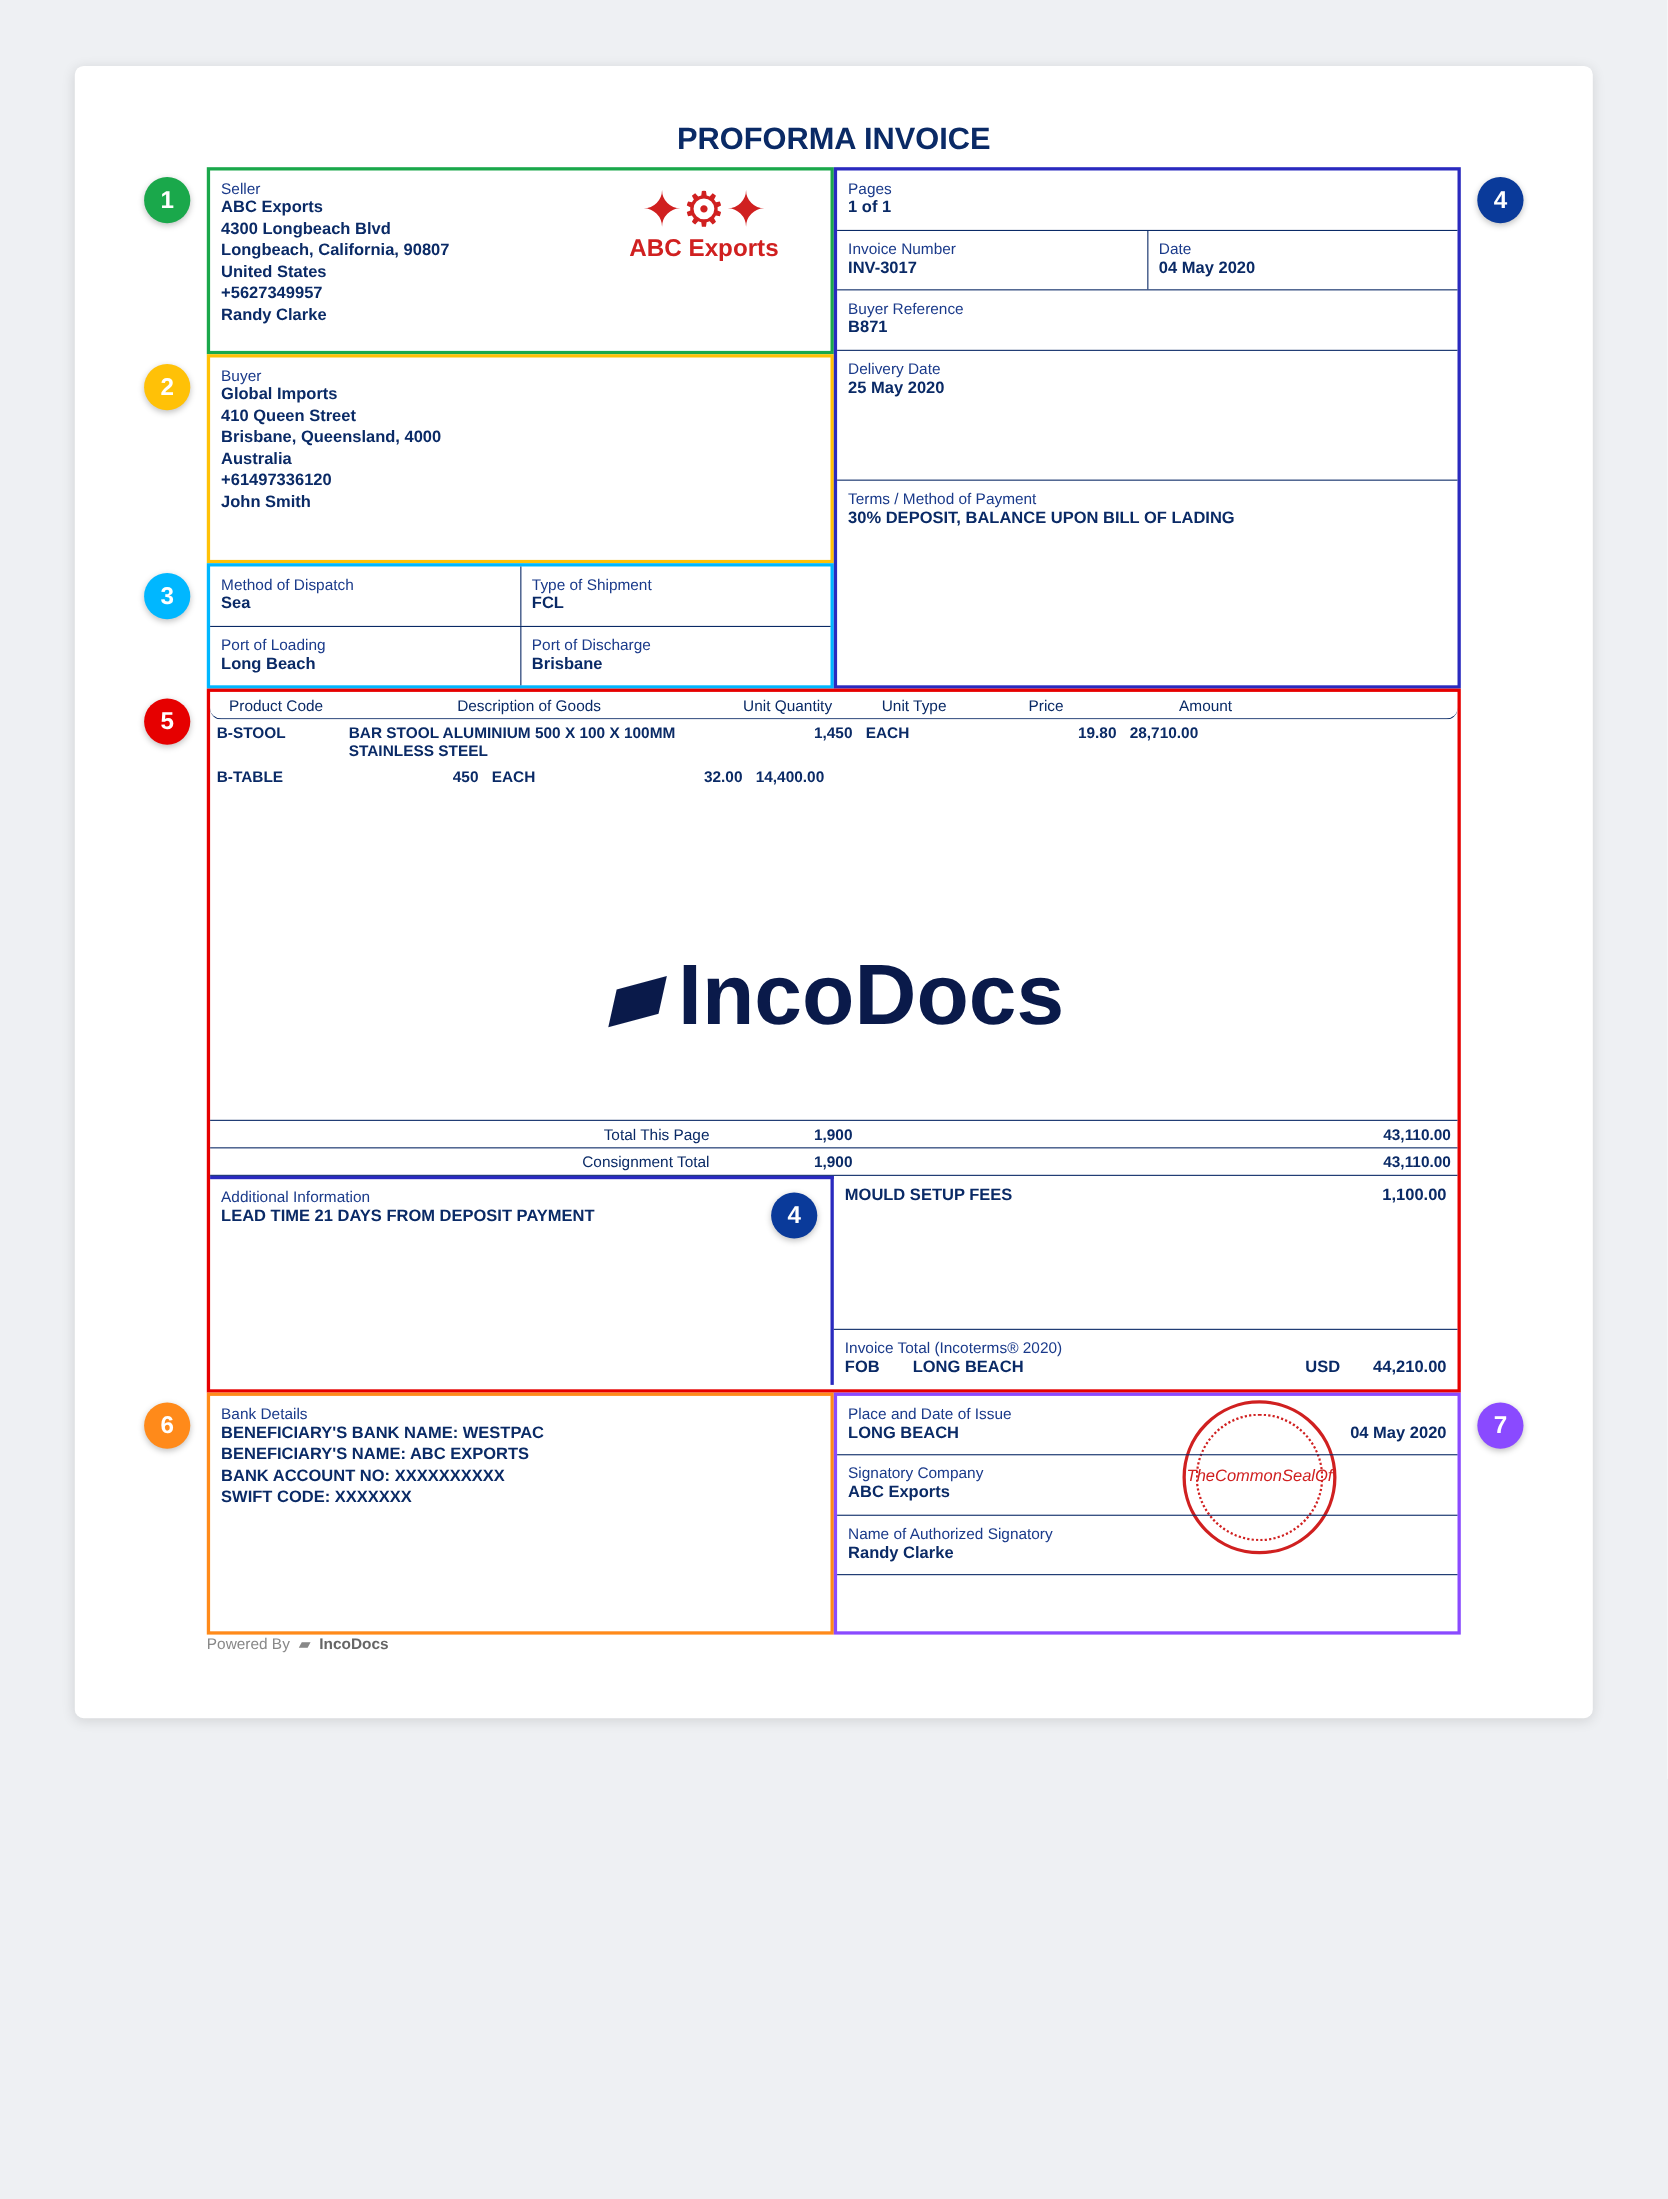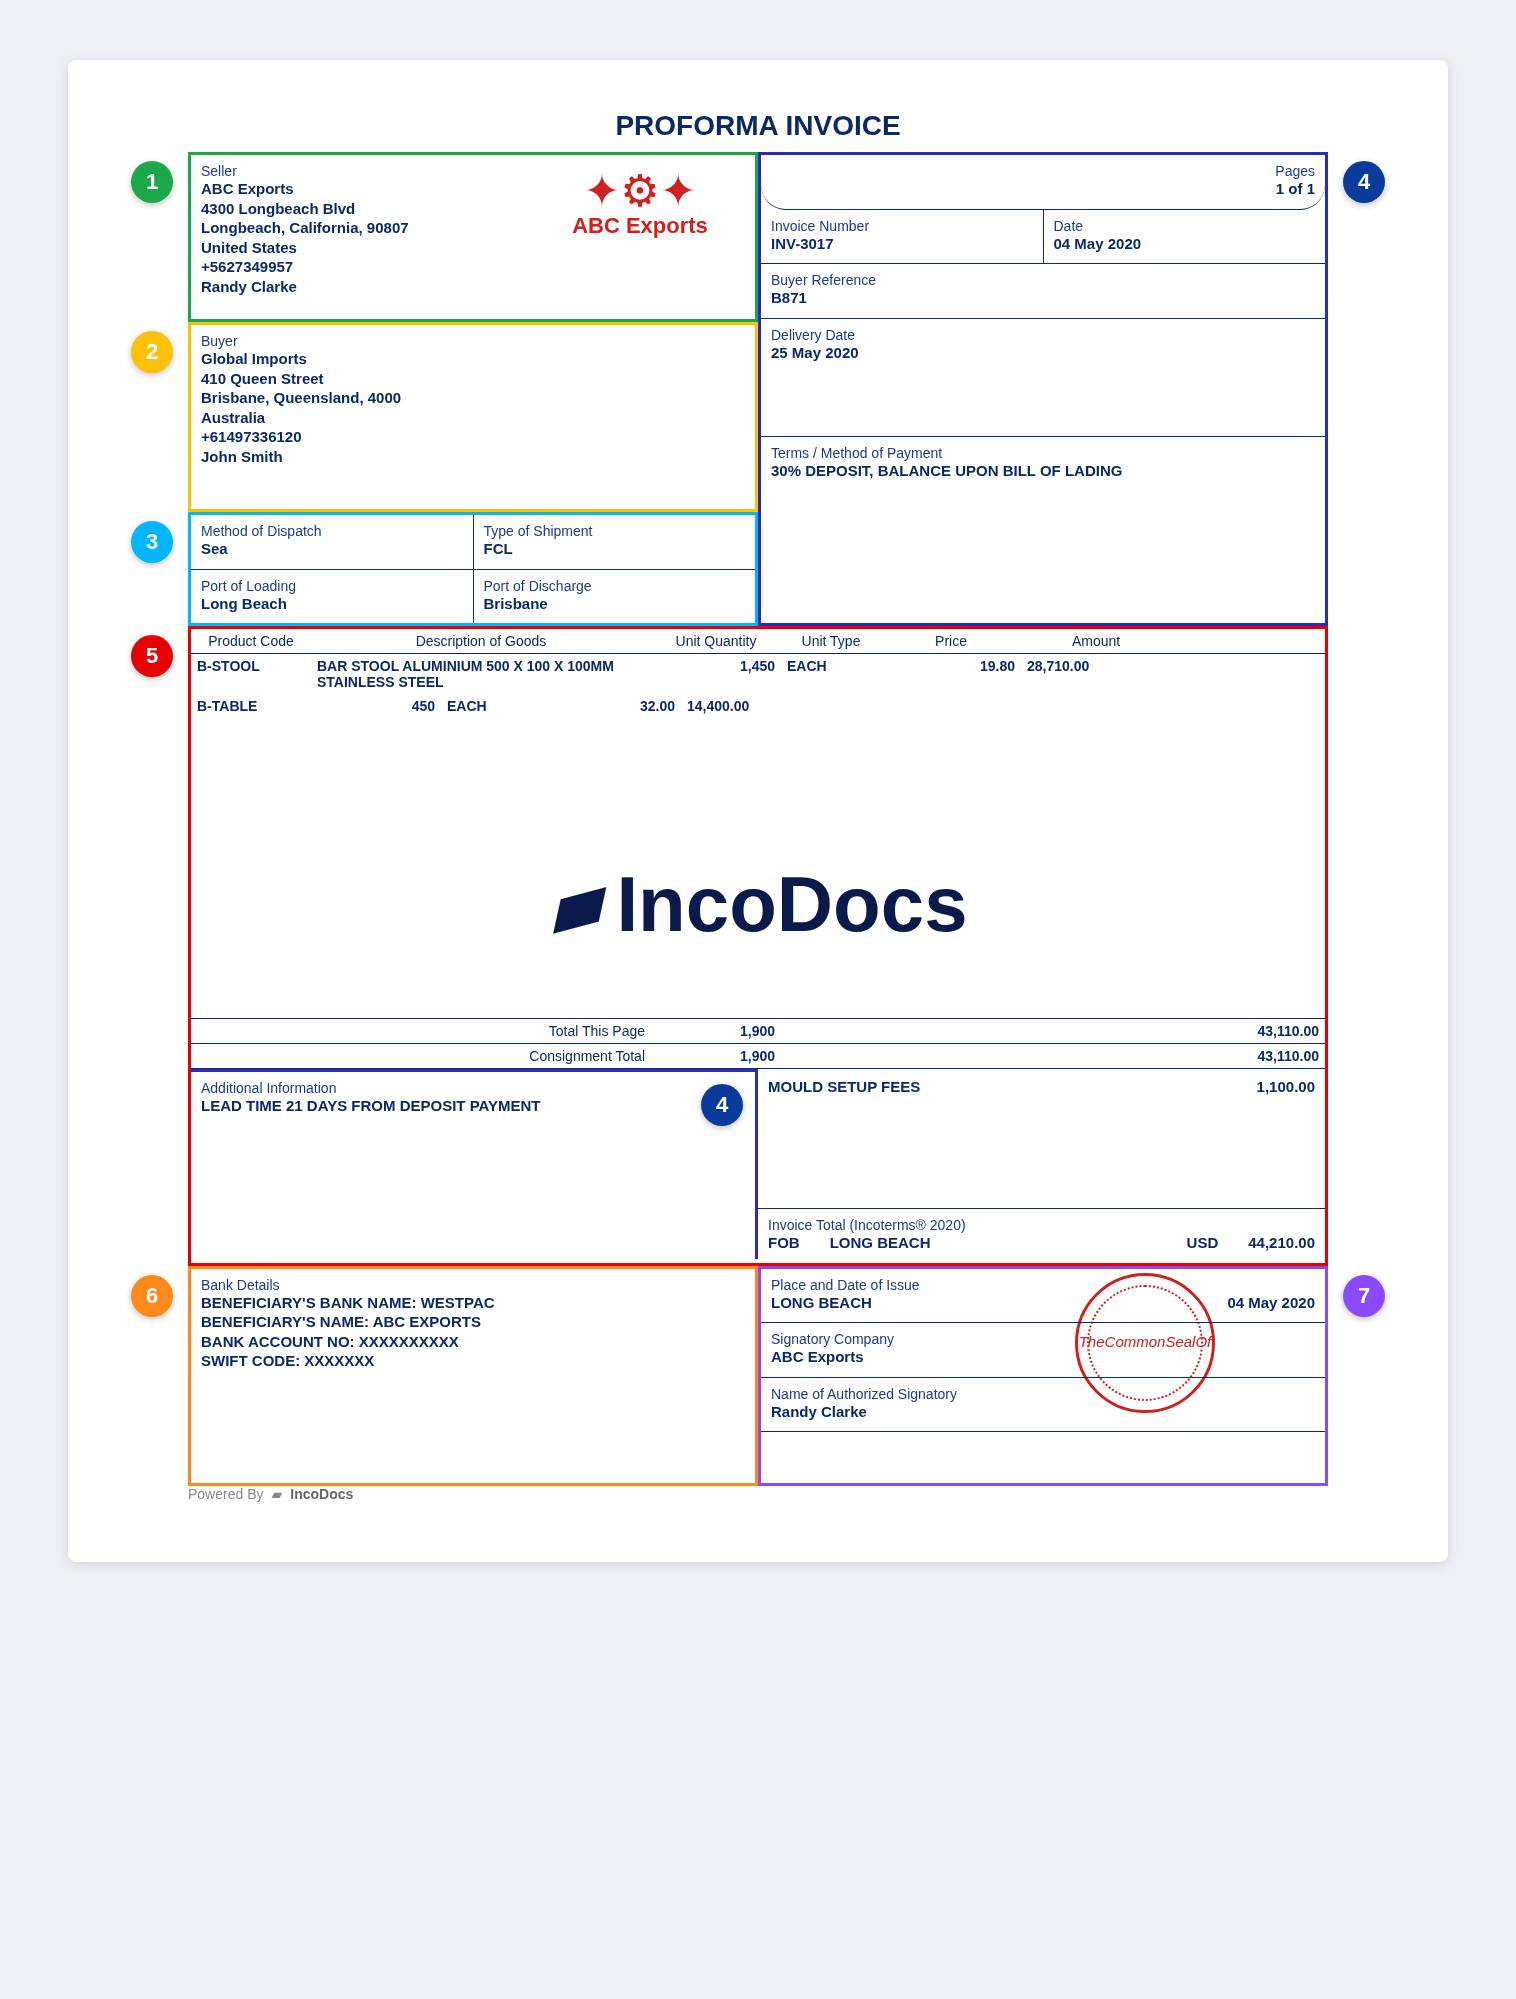--- a/index.html
+++ b/index.html
@@ -68,21 +68,21 @@
 .logo-abc {
   float: right;
   width: 190px;
   text-align: center;
   margin: 6px 10px 0 0;
 }
 .logo-abc .gear { color:#d02020; font-size:44px; line-height:1;}
 .logo-abc .txt { color:#d02020; font-weight:bold; font-size:22px; display:block;}
 
 
-.prod-head, .prod-row { display:flex; font-size:14px; color:#0a2a66;}
+.prod-head, .prod-row { display:flex; font-size:14px; color:#0a2a66;border-radius:10px;}
 .prod-head { border-top:1px solid #0a2a66; border-bottom:1px solid #0a2a66; font-weight:400;}
 .prod-head .c, .prod-row .c { padding:4px 6px;}
 .c-code{width:120px;} .c-desc{width:340px;} .c-qty{width:130px;text-align:right;} .c-type{width:100px;text-align:left;} .c-price{width:140px;text-align:right;} .c-amt{width:150px;}
 .prod-row { font-weight:bold;}
 .totals-row { display:flex; font-size:14px; border-top:1px solid #0a2a66;}
 .totals-row .lbltot { width:460px; text-align:right; padding:4px 6px; color:#0a2a66;}
 .totals-row .q { width:130px; text-align:right; padding:4px 6px; color:#0a2a66; font-weight:bold;}
 .totals-row .fill { flex:1;}
 .totals-row .amt { width:150px; text-align:right; padding:4px 6px; color:#0a2a66; font-weight:bold;}
 
@@ -162,21 +162,21 @@
           <div class="box">
             <div class="lbl">Port of Discharge</div>
             <div class="val">Brisbane</div>
           </div>
         </div>
       </div>
     </div>
 
     <div class="right b-navy" style="position:relative;">
       <div class="pill p4">4</div>
-      <div class="box sep-b" style="text-align:right;border-radius:25px;">
+      <div class="box sep-b" style="">
         <div class="lbl">Pages</div>
         <div class="val">1 of 1</div>
       </div>
       <div class="row2 sep-b">
         <div class="box sep-r">
           <div class="lbl">Invoice Number</div>
           <div class="val">INV-3017</div>
         </div>
         <div class="box">
           <div class="lbl">Date</div>

